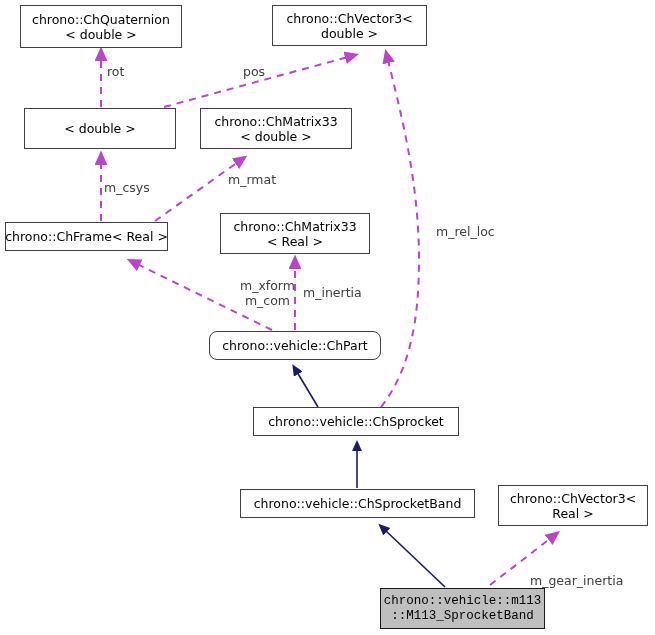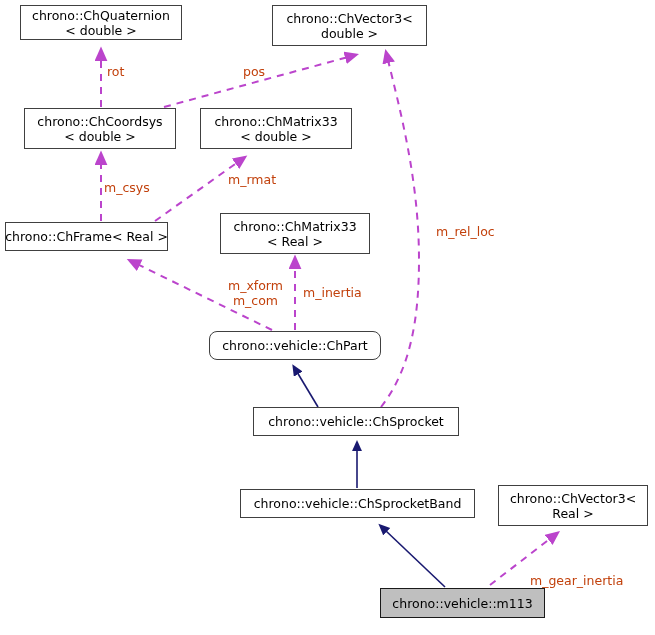--- a/index.html
+++ b/index.html
@@ -43,21 +43,21 @@
     background: #bfbfbf;
     border: 1px solid #1a1a1a;
   }
   .node .nline {
     display: block;
   }
   .edge-label {
     position: absolute;
     font-size: 12.5px;
     line-height: 15px;
-    color: #c2410c;
+    color: #404040;
     white-space: nowrap;
     background: transparent;
     z-index: 6;
   }
   .edge-label .lline { display: block; }
   .edge-label.two-line { text-align: center; }
 </style>
 </head>
 <body>
 
@@ -90,30 +90,29 @@
     <path d="M318,407 L297,372" stroke="#191970" stroke-width="1.6" fill="none" marker-end="url(#arrow-inherit)"></path>
 
     <path d="M357,488 L357,449" stroke="#191970" stroke-width="1.6" fill="none" marker-end="url(#arrow-inherit)"></path>
 
     <path d="M445,587 L385,530" stroke="#191970" stroke-width="1.6" fill="none" marker-end="url(#arrow-inherit)"></path>
 
     <path d="M490,585 L551,538" stroke="#bb44cc" stroke-width="2" stroke-dasharray="7,6" fill="none" marker-end="url(#arrow-usage)"></path>
   </svg>
 
   <div id="node-host">
-      <div class="node" style="left: 20px; top: 5px; width: 162px; height: 35px;">
+      <div class="node" style="left: 20px; top: 5px; width: 162px; height: 43px;">
         <span class="nline">chrono::ChQuaternion</span>
         <span class="nline">&lt; double &gt;</span>
       </div>
       <div class="node" style="left: 272px; top: 5px; width: 155px; height: 41px;">
         <span class="nline">chrono::ChVector3&lt;</span>
         <span class="nline">double &gt;</span>
       </div>
       <div class="node" style="left: 24px; top: 108px; width: 152px; height: 41px;">
-        <span class="nline">chrono::ChCoordsys</span>
         <span class="nline">&lt; double &gt;</span>
       </div>
       <div class="node" style="left: 200px; top: 108px; width: 152px; height: 41px;">
         <span class="nline">chrono::ChMatrix33</span>
         <span class="nline">&lt; double &gt;</span>
       </div>
       <div class="node" style="left: 5px; top: 222px; width: 163px; height: 29px; justify-content: center;">
         <span class="nline">chrono::ChFrame&lt; Real &gt;</span>
       </div>
       <div class="node" style="left: 220px; top: 213px; width: 150px; height: 41px;">
@@ -126,42 +125,43 @@
       <div class="node" style="left: 253px; top: 407px; width: 206px; height: 29px;">
         <span class="nline">chrono::vehicle::ChSprocket</span>
       </div>
       <div class="node" style="left: 240px; top: 489px; width: 235px; height: 29px; align-items: center;">
         <span class="nline">chrono::vehicle::ChSprocketBand</span>
       </div>
       <div class="node" style="left: 498px; top: 485px; width: 150px; height: 41px;">
         <span class="nline">chrono::ChVector3&lt;</span>
         <span class="nline">Real &gt;</span>
       </div>
-      <div class="node highlight" style="left: 380px; top: 588px; width: 165px; height: 30px;">
+      <div class="node highlight" style="left: 380px; top: 588px; width: 165px; height: 41px; font-family: Liberation Mono, monospace;">
         <span class="nline">chrono::vehicle::m113</span>
+        <span class="nline">::M113_SprocketBand</span>
       </div>
     </div>
 
   <div id="label-host">
       <div class="edge-label" style="left: 107px; top: 64px;">
         <span class="lline">rot</span>
       </div>
       <div class="edge-label" style="left: 243px; top: 64px;">
         <span class="lline">pos</span>
       </div>
       <div class="edge-label" style="left: 104px; top: 180px;">
         <span class="lline">m_csys</span>
       </div>
       <div class="edge-label" style="left: 204px; top: 172px; margin-left: 24px;">
         <span class="lline">m_rmat</span>
       </div>
       <div class="edge-label" style="left: 422px; top: 224px; margin-left: 14px;">
         <span class="lline">m_rel_loc</span>
       </div>
-      <div class="edge-label two-line" style="left: 228px; top: 278px; text-align: center;">
+      <div class="edge-label two-line" style="left: 240px; top: 278px; text-align: center;">
         <span class="lline">m_xform</span>
         <span class="lline">m_com</span>
       </div>
       <div class="edge-label" style="left: 303px; top: 285px;">
         <span class="lline">m_inertia</span>
       </div>
       <div class="edge-label" style="left: 530px; top: 547px; margin-top: 26px;">
         <span class="lline">m_gear_inertia</span>
       </div>
     </div>

